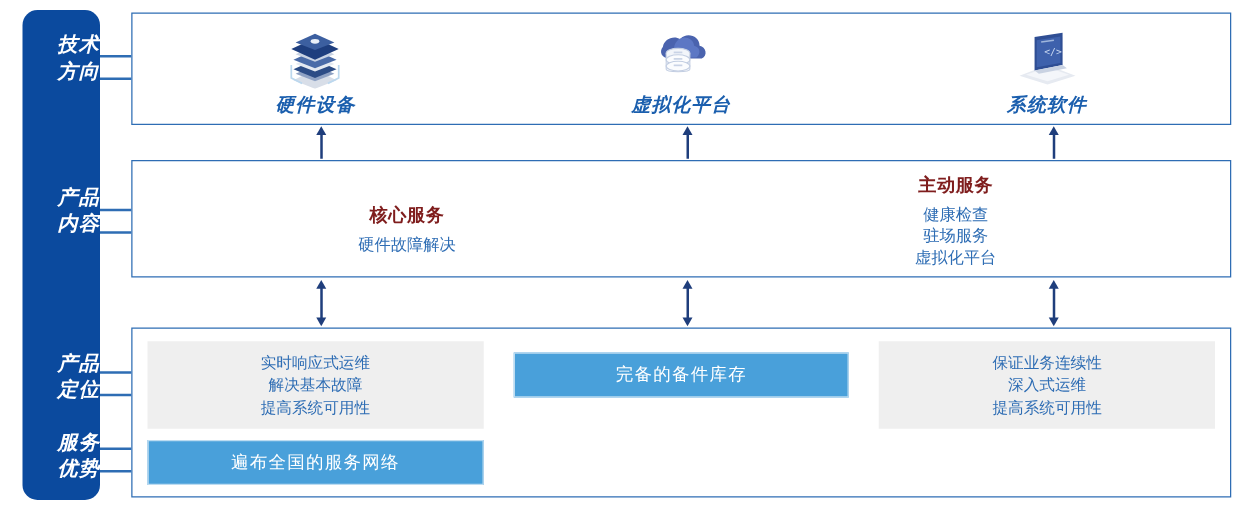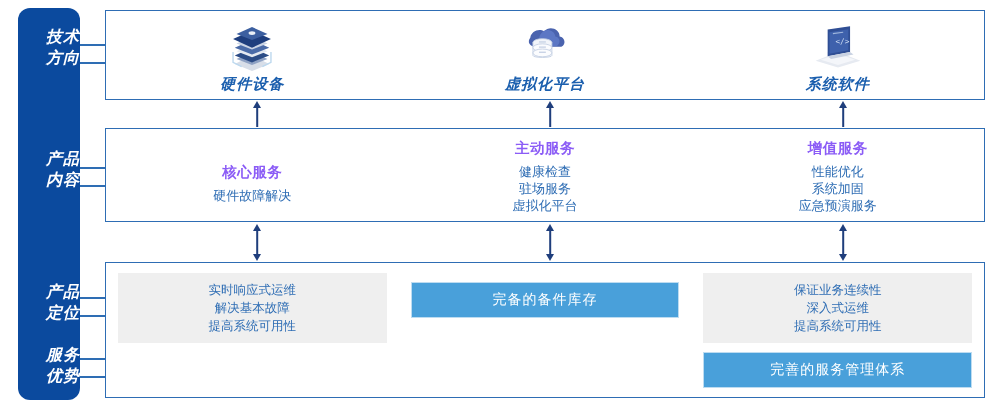--- a/index.html
+++ b/index.html
@@ -34,21 +34,21 @@
        justify-content:center;box-sizing:border-box;}
 
   
   .tech-col{padding-top:4px;}
   .tech-icon{width:56px;height:50px;display:block;}
   .tech-name{margin-top:4px;font-size:15px;font-weight:bold;color:#1B5FAE;
              letter-spacing:1px;font-style:italic;}
 
   
   .content-col{justify-content:flex-start;padding-top:10px;}
-  .svc-title{font-size:14.5px;font-weight:bold;color:#8b5cf6;letter-spacing:.5px;
+  .svc-title{font-size:14.5px;font-weight:bold;color:#7f1d1d;letter-spacing:.5px;
              margin-bottom:5px;}
   .svc-item{font-size:13px;color:#2E6DB4;line-height:17px;}
   .offset-core{margin-top:24px;text-align:right;}
 
   
   .arrow{position:absolute;}
   .arrow .stem{position:absolute;left:50%;transform:translateX(-50%);
                width:1.6px;background:#1F3E7C;}
   .arrow .head-up,.arrow .head-dn{position:absolute;left:50%;
        transform:translateX(-50%);width:0;height:0;
@@ -176,26 +176,20 @@
       <div class="svc-item">硬件故障解决</div>
     </div>
 
     <div class="col content-col">
       <div class="svc-title">主动服务</div>
       <div class="svc-item">健康检查</div>
       <div class="svc-item">驻场服务</div>
       <div class="svc-item">虚拟化平台</div>
     </div>
 
-    <div class="col content-col">
-      <div class="svc-title">增值服务</div>
-      <div class="svc-item">性能优化</div>
-      <div class="svc-item">系统加固</div>
-      <div class="svc-item">应急预演服务</div>
-    </div>
 
   </div>
 </div>
 
 <div class="arrow" style="left:252px;top:224px;width:10px;height:37px;">
   <div class="head-up"></div>
   <div class="stem" style="top:5px;height:27px;"></div>
   <div class="head-dn"></div>
 </div>
 <div class="arrow" style="left:545px;top:224px;width:10px;height:37px;">
@@ -211,29 +205,29 @@
 
 <div class="box" id="box-position">
   <div class="cols">
 
     <div class="col pos-col">
       <div class="gray-panel">
         <div class="gray-line">实时响应式运维</div>
         <div class="gray-line">解决基本故障</div>
         <div class="gray-line">提高系统可用性</div>
       </div>
+      <div class="blue-btn">遍布全国的服务网络</div>
     </div>
 
     <div class="col pos-col">
       <div class="blue-btn">完备的备件库存</div>
     </div>
 
     <div class="col pos-col">
       <div class="gray-panel">
         <div class="gray-line">保证业务连续性</div>
         <div class="gray-line">深入式运维</div>
         <div class="gray-line">提高系统可用性</div>
       </div>
-      <div class="blue-btn">完善的服务管理体系</div>
     </div>
 
   </div>
 </div>
 
 </body></html>

